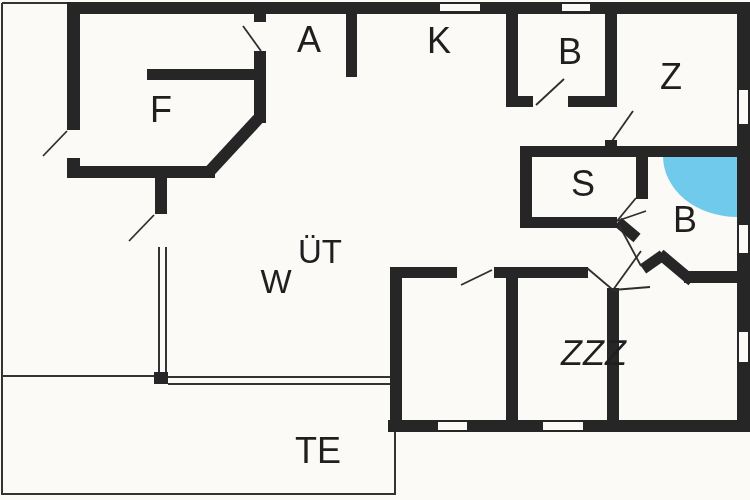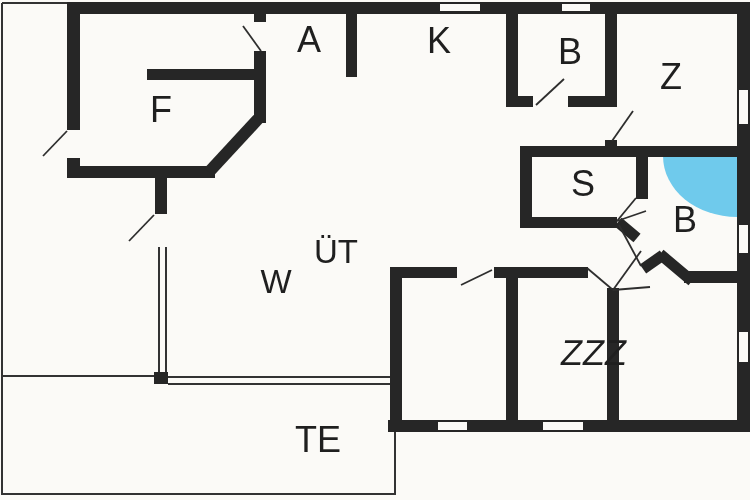--- a/index.html
+++ b/index.html
@@ -109,19 +109,19 @@
       <line class="swing" x1="617" y1="221" x2="646" y2="211"></line>
       <line class="swing" x1="619" y1="225" x2="641" y2="266"></line>
     </g>
   </svg>
 
   <div class="room-label" style="left:161px;top:110px;">F</div>
   <div class="room-label" style="left:309px;top:40px;">A</div>
   <div class="room-label" style="left:439px;top:41px;">K</div>
   <div class="room-label" style="left:570px;top:52px;">B</div>
   <div class="room-label" style="left:671px;top:77px;">Z</div>
-  <div class="room-label small" style="left:320px;top:251px;margin-left:16px;">ÜT</div>
+  <div class="room-label small" style="left:320px;top:251px;">ÜT</div>
   <div class="room-label small" style="left:276px;top:281px;">W</div>
   <div class="room-label" style="left:583px;top:184px;">S</div>
   <div class="room-label" style="left:685px;top:220px;">B</div>
   <div class="room-label skew" style="left:594px;top:353px;">ZZZ</div>
-  <div class="room-label" style="left:318px;top:440px;">TE</div>
+  <div class="room-label" style="left:318px;top:451px;">TE</div>
 </div>
 
 </body></html>

